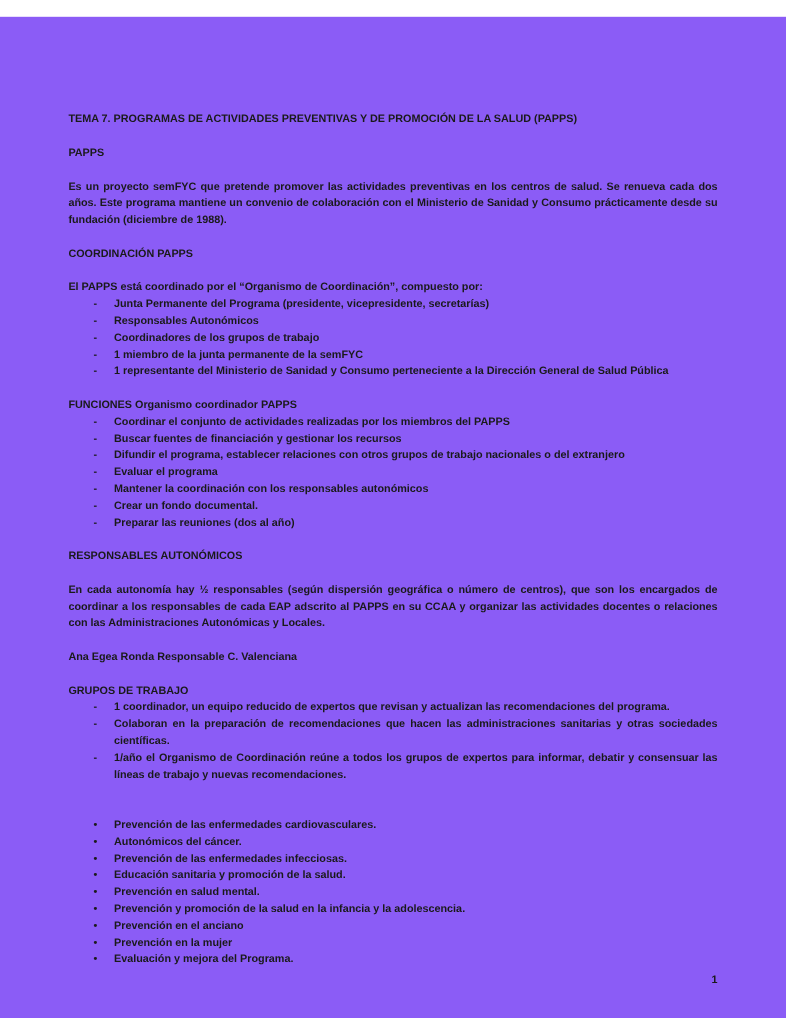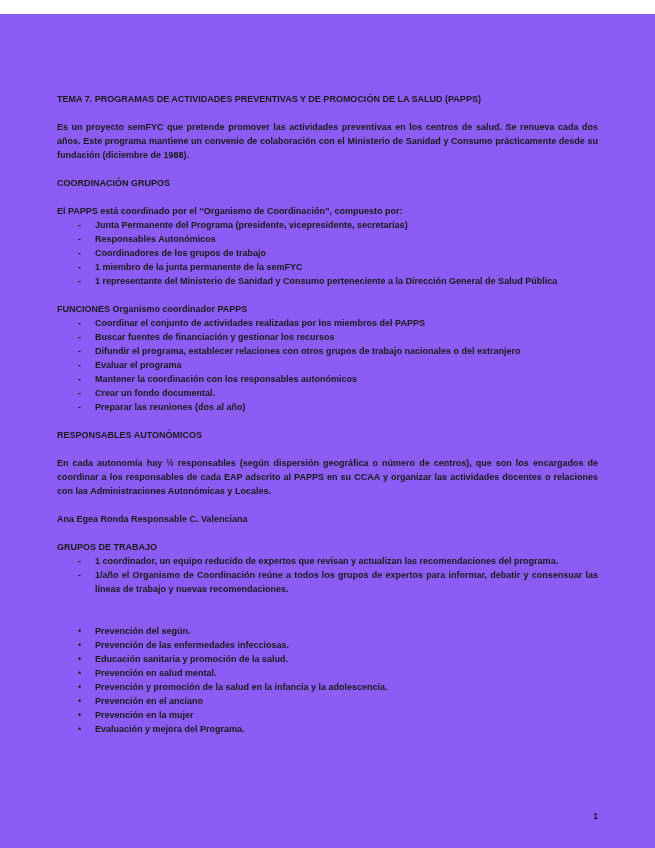--- a/index.html
+++ b/index.html
@@ -56,23 +56,24 @@
   }
 </style>
 </head>
 <body>
 
 <div class="page">
   <div class="content">
 
     <p class="block">TEMA 7. PROGRAMAS DE ACTIVIDADES PREVENTIVAS Y DE PROMOCIÓN DE LA SALUD (PAPPS)</p>
 
+    <p class="block">PAPPS</p>
     <p class="block just">Es un proyecto semFYC que pretende promover las actividades preventivas en los centros de salud. Se renueva cada dos años. Este programa mantiene un convenio de colaboración con el Ministerio de Sanidad y Consumo prácticamente desde su fundación (diciembre de 1988).</p>
 
-    <p class="block">COORDINACIÓN GRUPOS</p>
+    <p class="block">COORDINACIÓN PAPPS</p>
     <p class="tight">El PAPPS está coordinado por el “Organismo de Coordinación”, compuesto por:</p>
     <ul class="block">
       <li class="dash-item">Junta Permanente del Programa (presidente, vicepresidente, secretarías)</li>
       <li class="dash-item">Responsables Autonómicos</li>
       <li class="dash-item">Coordinadores de los grupos de trabajo</li>
       <li class="dash-item">1 miembro de la junta permanente de la semFYC</li>
       <li class="dash-item">1 representante del Ministerio de Sanidad y Consumo perteneciente a la Dirección General de Salud Pública</li>
     </ul>
 
     <p class="tight">FUNCIONES Organismo coordinador PAPPS</p>
@@ -86,25 +87,27 @@
       <li class="dash-item">Preparar las reuniones (dos al año)</li>
     </ul>
 
     <p class="block">RESPONSABLES AUTONÓMICOS</p>
     <p class="block just">En cada autonomía hay ½ responsables (según dispersión geográfica o número de centros), que son los encargados de coordinar a los responsables de cada EAP adscrito al PAPPS en su CCAA y organizar las actividades docentes o relaciones con las Administraciones Autonómicas y Locales.</p>
     <p class="block">Ana Egea Ronda Responsable C. Valenciana</p>
 
     <p class="tight">GRUPOS DE TRABAJO</p>
     <ul class="gap-big">
       <li class="dash-item">1 coordinador, un equipo reducido de expertos que revisan y actualizan las recomendaciones del programa.</li>
+      <li class="dash-item">Colaboran en la preparación de recomendaciones que hacen las administraciones sanitarias y otras sociedades científicas.</li>
       <li class="dash-item">1/año el Organismo de Coordinación reúne a todos los grupos de expertos para informar, debatir y consensuar las líneas de trabajo y nuevas recomendaciones.</li>
     </ul>
 
     <ul>
-      <li class="dot-item">Prevención del según.</li>
+      <li class="dot-item">Prevención de las enfermedades cardiovasculares.</li>
+      <li class="dot-item">Autonómicos del cáncer.</li>
       <li class="dot-item">Prevención de las enfermedades infecciosas.</li>
       <li class="dot-item">Educación sanitaria y promoción de la salud.</li>
       <li class="dot-item">Prevención en salud mental.</li>
       <li class="dot-item">Prevención y promoción de la salud en la infancia y la adolescencia.</li>
       <li class="dot-item">Prevención en el anciano</li>
       <li class="dot-item">Prevención en la mujer</li>
       <li class="dot-item">Evaluación y mejora del Programa.</li>
     </ul>
 
   </div>

